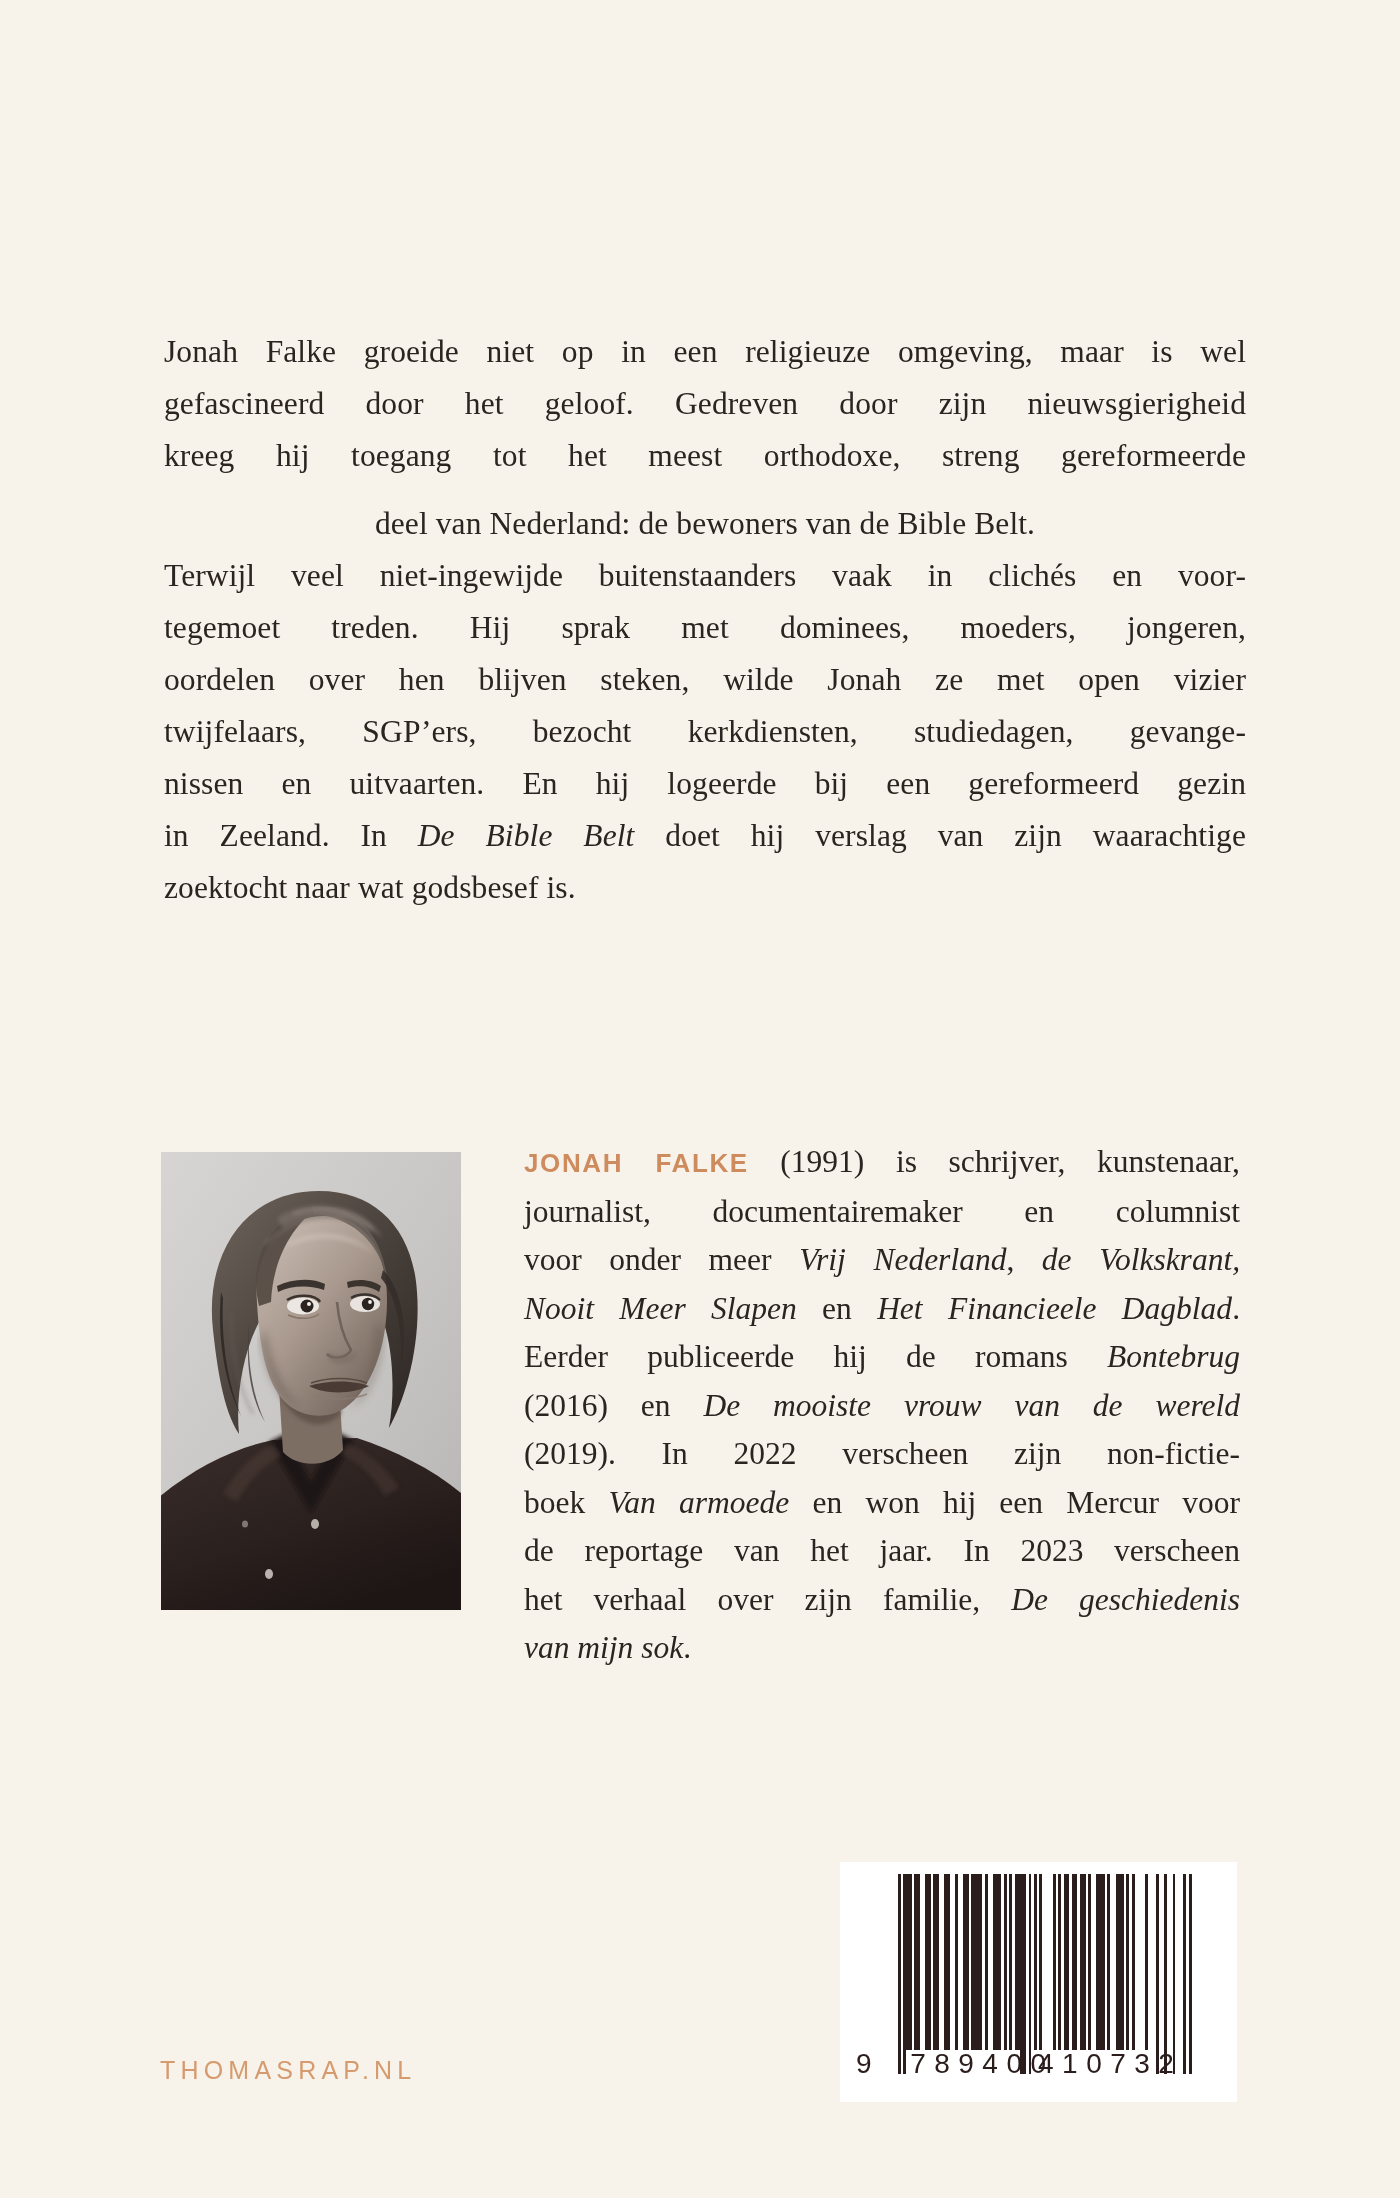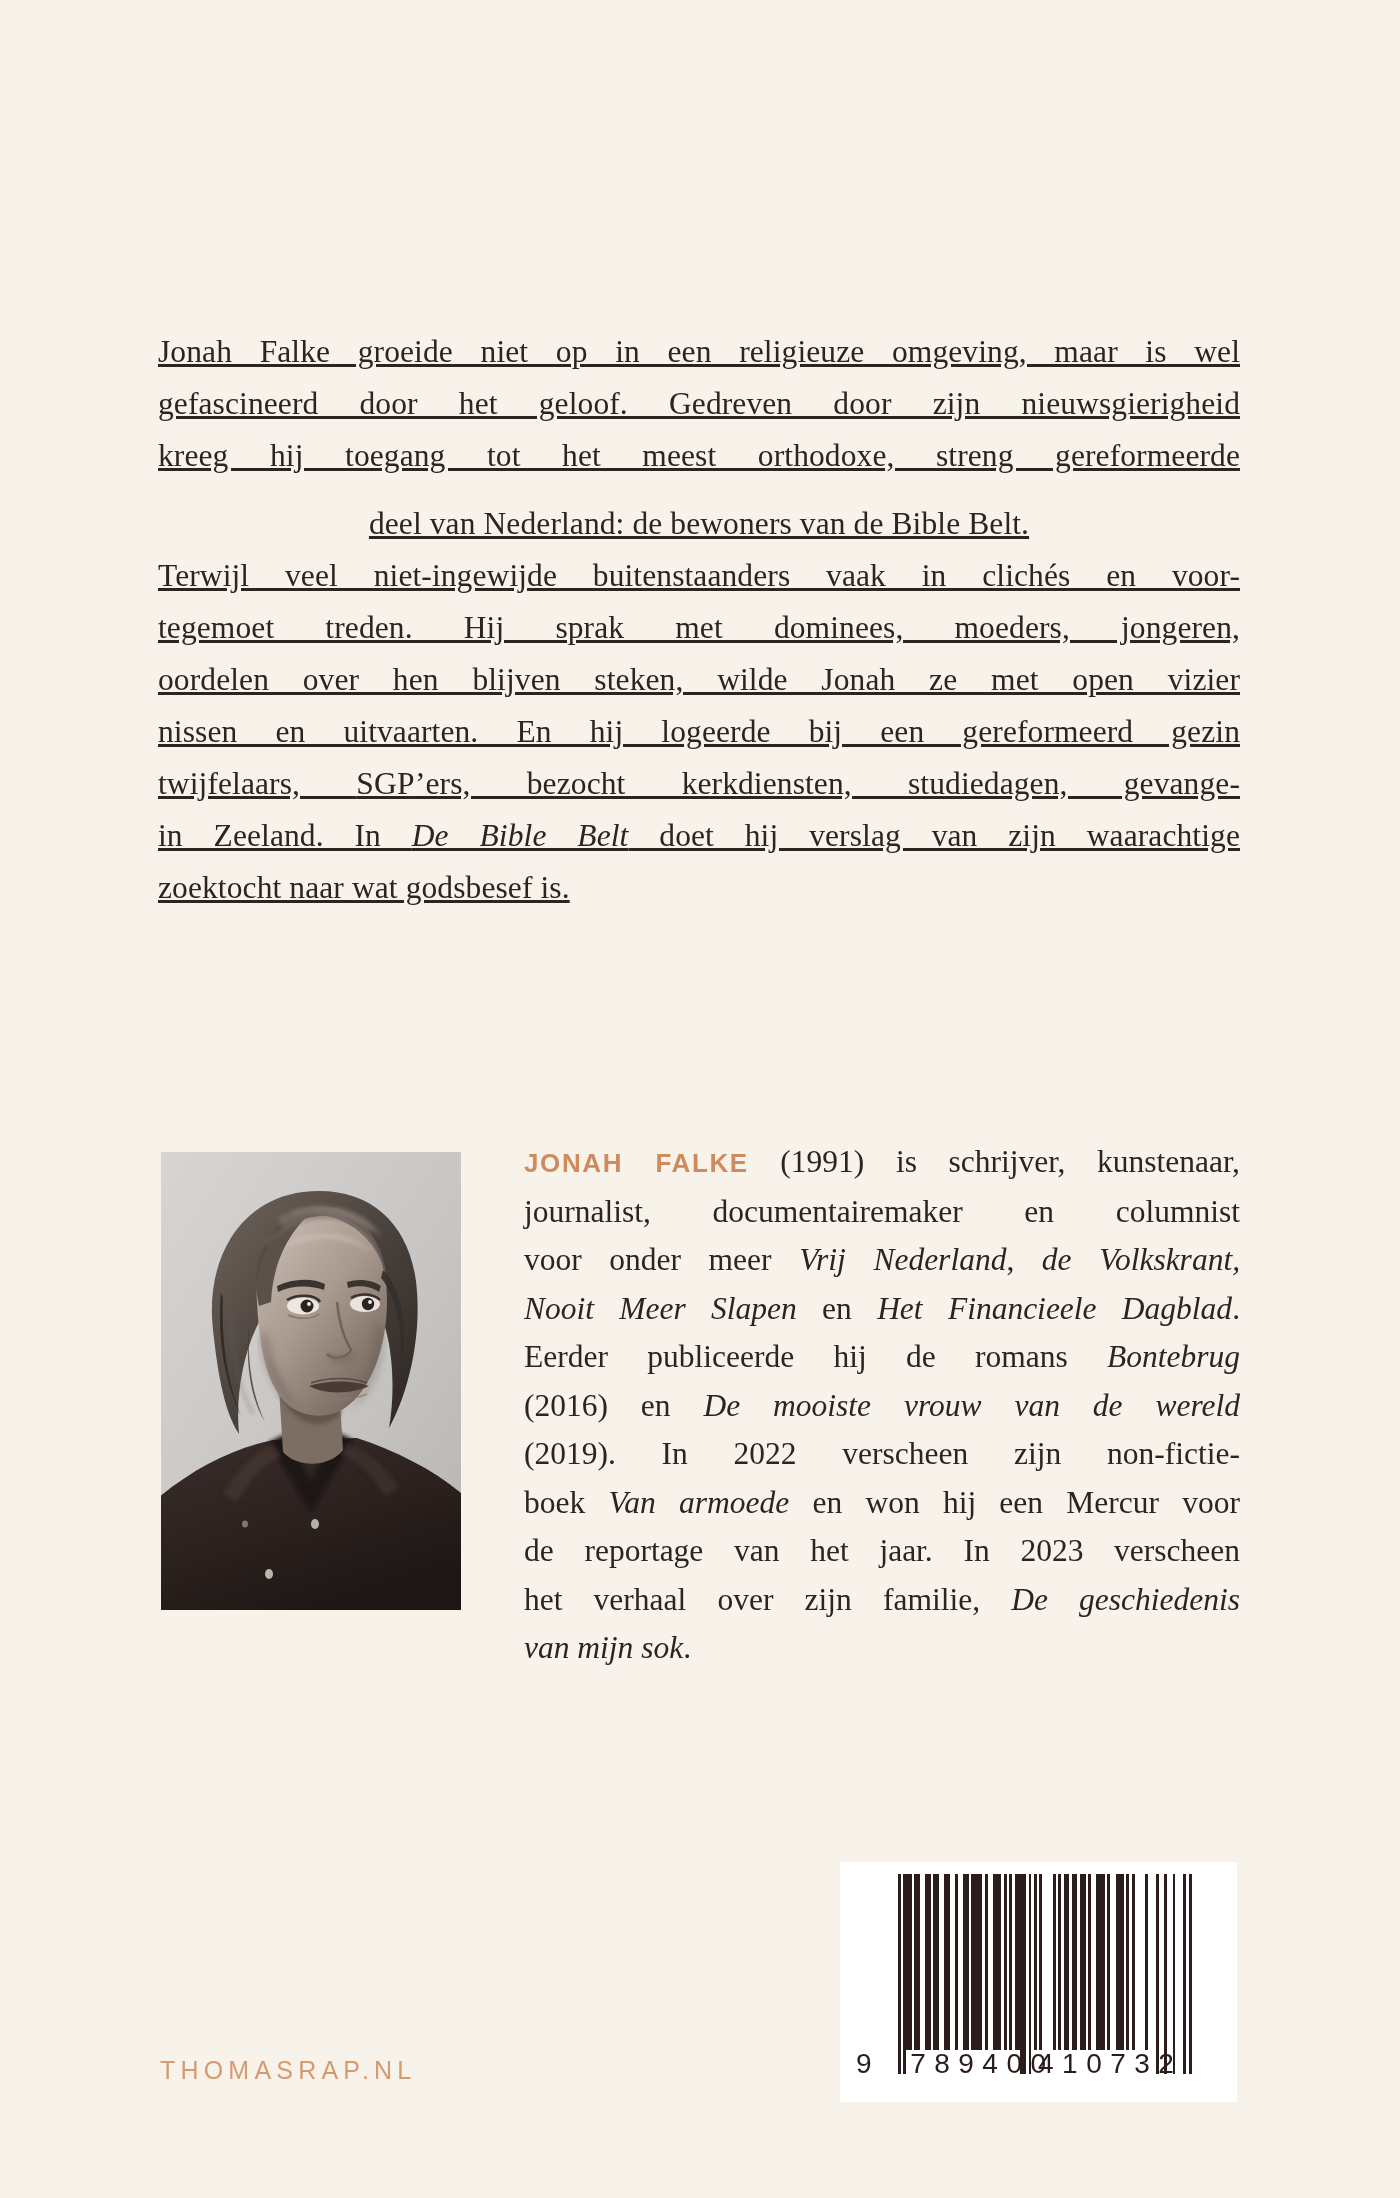--- a/index.html
+++ b/index.html
@@ -19,24 +19,23 @@
   .page {
     position: relative;
     width: 1400px;
     height: 2198px;
     background: #F7F3EA;
   }
 
   
   .blurb {
     position: absolute;
-    left: 158px;
+    left: 164px;
     top: 326px;
     width: 1082px;
-    text-decoration: underline;
   }
   .blurb p {
     margin: 0;
     font-size: 31.5px;
     line-height: 52px;
     letter-spacing: 0.1px;
     color: #2B2420;
     text-align: justify;
     -webkit-hyphens: none;
     hyphens: none;
@@ -179,22 +178,22 @@
       <span class="line">Jonah Falke groeide niet op in een religieuze omgeving, maar is wel</span>
       <span class="line">gefascineerd door het geloof. Gedreven door zijn nieuwsgierigheid</span>
       <span class="line">kreeg hij toegang tot het meest orthodoxe, streng gereformeerde</span>
       <span class="line nojust last-line">deel van Nederland: de bewoners van de Bible Belt.</span>
     </p>
 
     <p class="para-2">
       <span class="line">Terwijl veel niet-ingewijde buitenstaanders vaak in clichés en voor-</span>
       <span class="line">tegemoet treden. Hij sprak met dominees, moeders, jongeren,</span>
       <span class="line">oordelen over hen blijven steken, wilde Jonah ze met open vizier</span>
+      <span class="line"><span>twijfelaars, </span><span class="smallcaps">SGP</span><span>’ers, bezocht kerkdiensten, studiedagen, gevange-</span></span>
       <span class="line">nissen en uitvaarten. En hij logeerde bij een gereformeerd gezin</span>
-      <span class="line"><span>twijfelaars, </span><span class="smallcaps">SGP</span><span>’ers, bezocht kerkdiensten, studiedagen, gevange-</span></span>
       <span class="line"><span>in Zeeland. In </span><em>De Bible Belt</em><span> doet hij verslag van zijn waarachtige</span></span>
       <span class="line nojust last-line">zoektocht naar wat godsbesef is.</span>
     </p>
   </div>
 
   <div class="author-photo">
     <svg width="300" height="458" viewBox="0 0 300 458" xmlns="http://www.w3.org/2000/svg">
       <defs>
         <linearGradient id="bgGrad" x1="0" y1="0" x2="1" y2="1">
           <stop offset="0%" stop-color="#d7d5d3"></stop>

